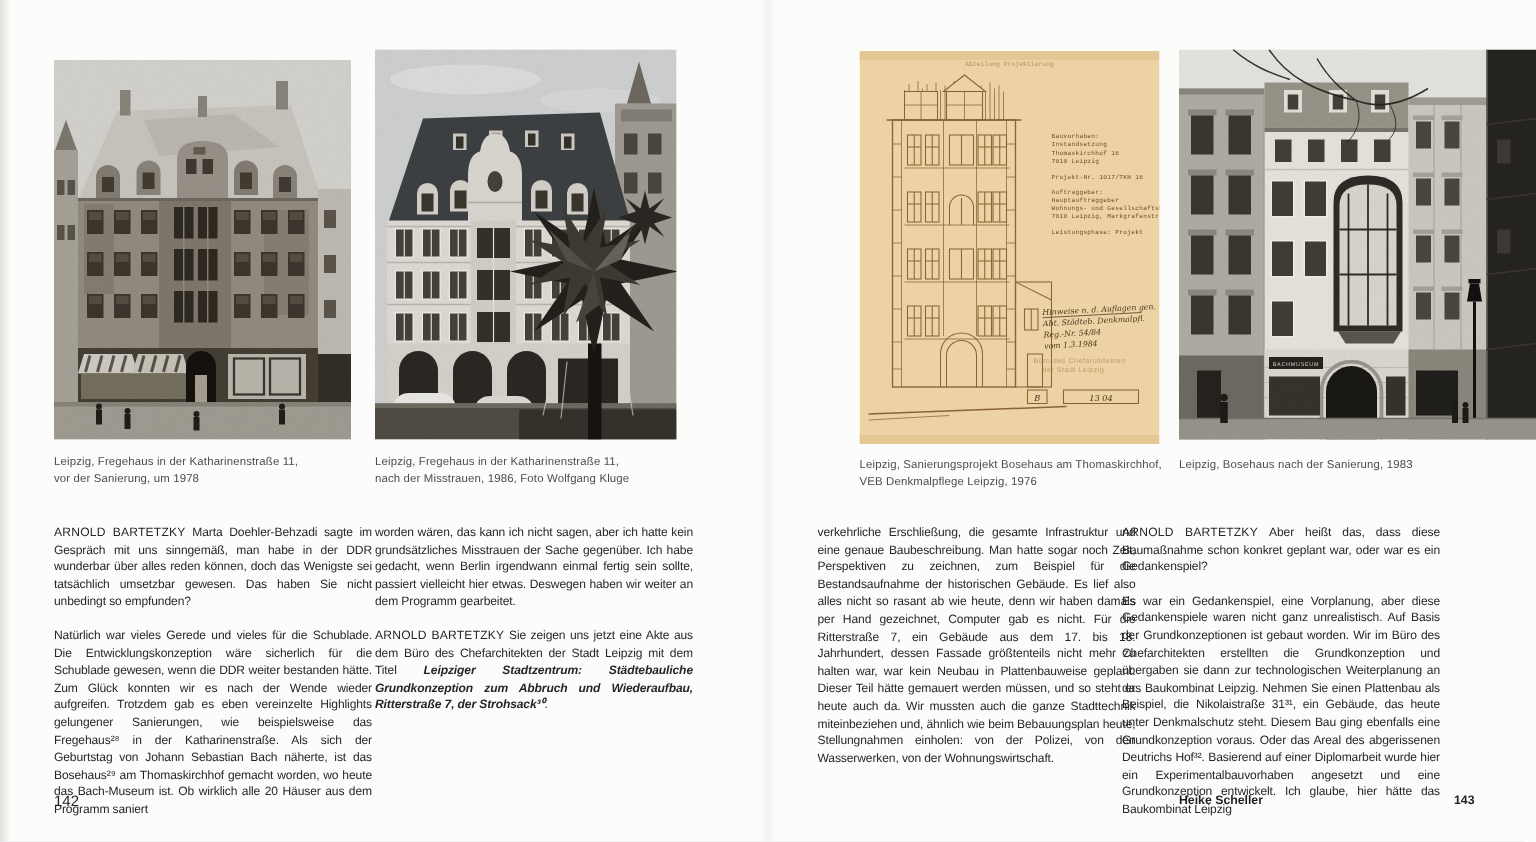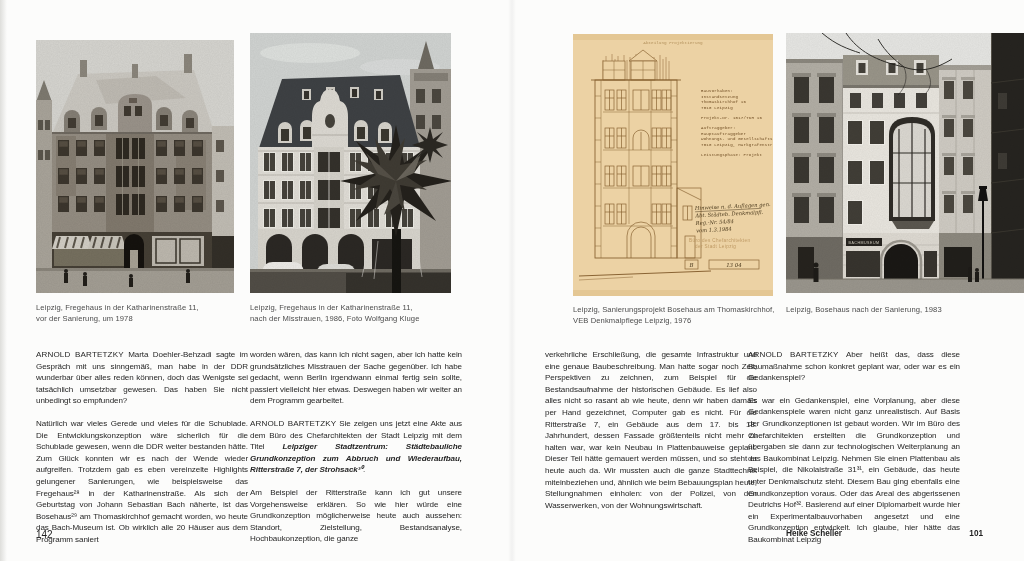--- a/index.html
+++ b/index.html
@@ -550,28 +550,27 @@
     <span>Leipzig, Bosehaus nach der Sanierung, 1983</span>
   </div>
 
   <div class="col" style="left:36px">
       <p><span class="seg-sp">ARNOLD BARTETZKY </span><span class="seg-q">Marta Doehler-Behzadi sagte im Gespräch mit uns sinngemäß, man habe in der DDR wunderbar über alles reden können, doch das Wenigste sei tatsächlich umsetzbar gewesen. Das haben Sie nicht unbedingt so empfunden?</span></p>
       <p><span class="seg-a">Natürlich war vieles Gerede und vieles für die Schublade. Die Entwicklungskonzeption wäre sicherlich für die Schublade gewesen, wenn die DDR weiter bestanden hätte. Zum Glück konnten wir es nach der Wende wieder aufgreifen. Trotzdem gab es eben vereinzelte Highlights gelungener Sanierungen, wie beispielsweise das Fregehaus²⁸ in der Katharinenstraße. Als sich der Geburtstag von Johann Sebastian Bach näherte, ist das Bosehaus²⁹ am Thomaskirchhof gemacht worden, wo heute das Bach-Museum ist. Ob wirklich alle 20 Häuser aus dem Programm saniert</span></p>
     </div>
   <div class="col" style="left:250px">
       <p><span class="seg-a">worden wären, das kann ich nicht sagen, aber ich hatte kein grundsätzliches Misstrauen der Sache gegenüber. Ich habe gedacht, wenn Berlin irgendwann einmal fertig sein sollte, passiert vielleicht hier etwas. Deswegen haben wir weiter an dem Programm gearbeitet.</span></p>
       <p><span class="seg-sp">ARNOLD BARTETZKY </span><span class="seg-q">Sie zeigen uns jetzt eine Akte aus dem Büro des Chefarchitekten der Stadt Leipzig mit dem Titel </span><span class="seg-qi">Leipziger Stadtzentrum: Städtebauliche Grundkonzeption zum Abbruch und Wiederaufbau, Ritterstraße 7, der Strohsack³⁰</span><span class="seg-q">.</span></p>
-      <p><span class="seg-a">Am Beispiel der Ritterstraße kann ich gut unsere Vorgehensweise erklären. So wie hier würde eine Grundkonzeption möglicherweise heute auch aussehen: Standort, Zielstellung, Bestandsanalyse, Hochbaukonzeption, die ganze</span></p>
     </div>
   <div class="col" style="left:545px">
       <p><span class="seg-a">verkehrliche Erschließung, die gesamte Infrastruktur und eine genaue Baubeschreibung. Man hatte sogar noch Zeit, Perspektiven zu zeichnen, zum Beispiel für die Bestandsaufnahme der historischen Gebäude. Es lief also alles nicht so rasant ab wie heute, denn wir haben damals per Hand gezeichnet, Computer gab es nicht. Für die Ritterstraße 7, ein Gebäude aus dem 17. bis 18. Jahrhundert, dessen Fassade größtenteils nicht mehr zu halten war, war kein Neubau in Plattenbauweise geplant. Dieser Teil hätte gemauert werden müssen, und so steht er heute auch da. Wir mussten auch die ganze Stadttechnik miteinbeziehen und, ähnlich wie beim Bebauungsplan heute, Stellungnahmen einholen: von der Polizei, von den Wasserwerken, von der Wohnungswirtschaft.</span></p>
     </div>
   <div class="col" style="left:748px">
       <p><span class="seg-sp">ARNOLD BARTETZKY </span><span class="seg-q">Aber heißt das, dass diese Baumaßnahme schon konkret geplant war, oder war es ein Gedankenspiel?</span></p>
       <p><span class="seg-a">Es war ein Gedankenspiel, eine Vorplanung, aber diese Gedankenspiele waren nicht ganz unrealistisch. Auf Basis der Grundkonzeptionen ist gebaut worden. Wir im Büro des Chefarchitekten erstellten die Grundkonzeption und übergaben sie dann zur technologischen Weiterplanung an das Baukombinat Leipzig. Nehmen Sie einen Plattenbau als Beispiel, die Nikolaistraße 31³¹, ein Gebäude, das heute unter Denkmalschutz steht. Diesem Bau ging ebenfalls eine Grundkonzeption voraus. Oder das Areal des abgerissenen Deutrichs Hof³². Basierend auf einer Diplomarbeit wurde hier ein Experimentalbauvorhaben angesetzt und eine Grundkonzeption entwickelt. Ich glaube, hier hätte das Baukombinat Leipzig</span></p>
     </div>
 
   <div class="pagenum" style="left:36px">142</div>
   <div class="footer-row">
     <span>Heike Scheller</span>
-    <span>101</span>
+    <span>143</span>
   </div>
 </div>
 
 </body></html>

